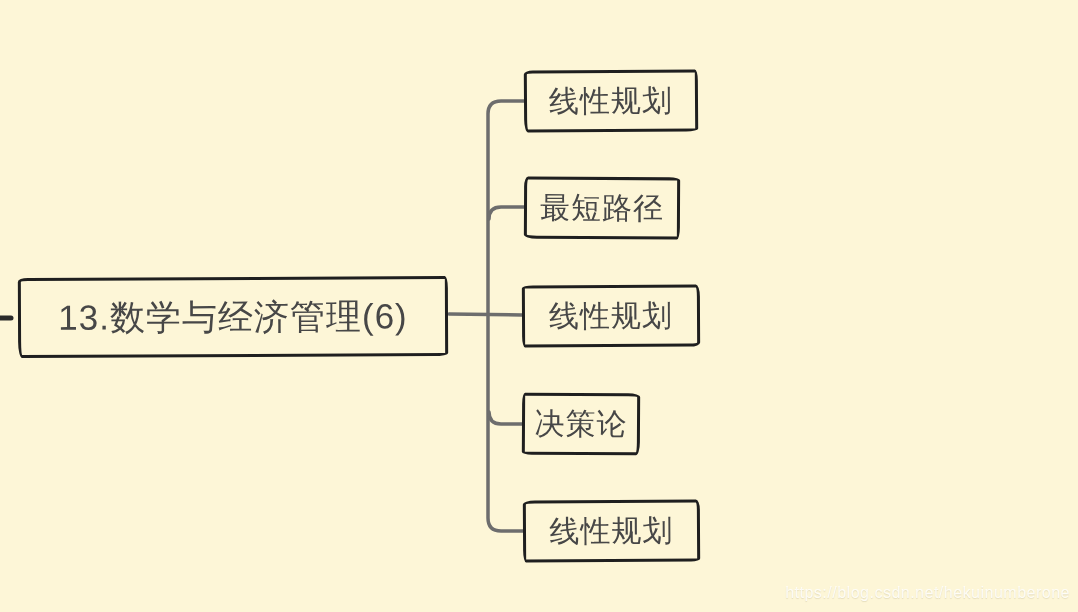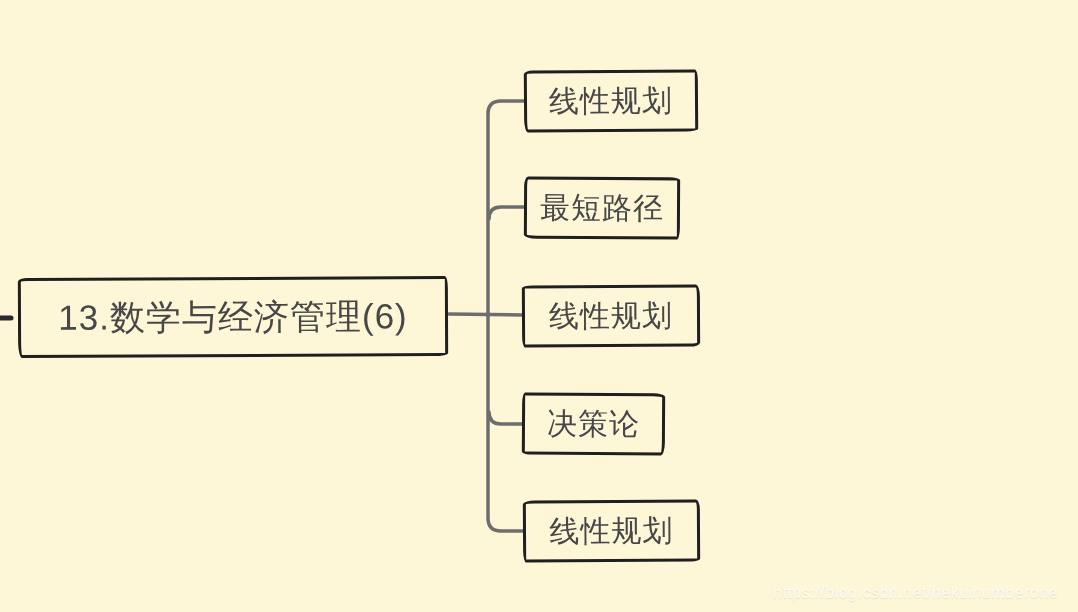--- a/index.html
+++ b/index.html
@@ -49,25 +49,25 @@
     transform: rotate(-0.25deg);
   }
   .node-child {
     height: 62px;
     font-size: 30px;
     font-weight: 500;
   }
   .child-0 { left: 524px; top: 70px;  width: 174px; border-radius: 9px 3px 12px 4px / 4px 11px 3px 13px; transform: rotate(-0.4deg); }
   .child-1 { left: 524px; top: 177px; width: 156px; border-radius: 4px 11px 3px 13px / 10px 3px 12px 4px; transform: rotate(0.3deg); }
   .child-2 { left: 522px; top: 285px; width: 178px; border-radius: 11px 4px 10px 3px / 3px 12px 4px 11px; transform: rotate(-0.3deg); }
-  .child-3 { left: 522px; top: 393px; width: 143px; border-radius: 3px 12px 4px 10px / 11px 4px 13px 3px; transform: rotate(0.35deg); }
+  .child-3 { left: 522px; top: 393px; width: 118px; border-radius: 3px 12px 4px 10px / 11px 4px 13px 3px; transform: rotate(0.35deg); }
   .child-4 { left: 523px; top: 500px; width: 177px; border-radius: 12px 4px 9px 3px / 4px 10px 3px 12px; transform: rotate(-0.35deg); }
   .watermark {
     position: absolute;
-    right: 20px;
+    right: 8px;
     bottom: 10px;
     font-size: 16px;
     color: rgba(255, 255, 255, 0.82);
     text-shadow: 0 1px 1px rgba(120, 110, 70, 0.18);
     letter-spacing: 0.5px;
     user-select: none;
   }
 </style>
 </head>
 <body>

